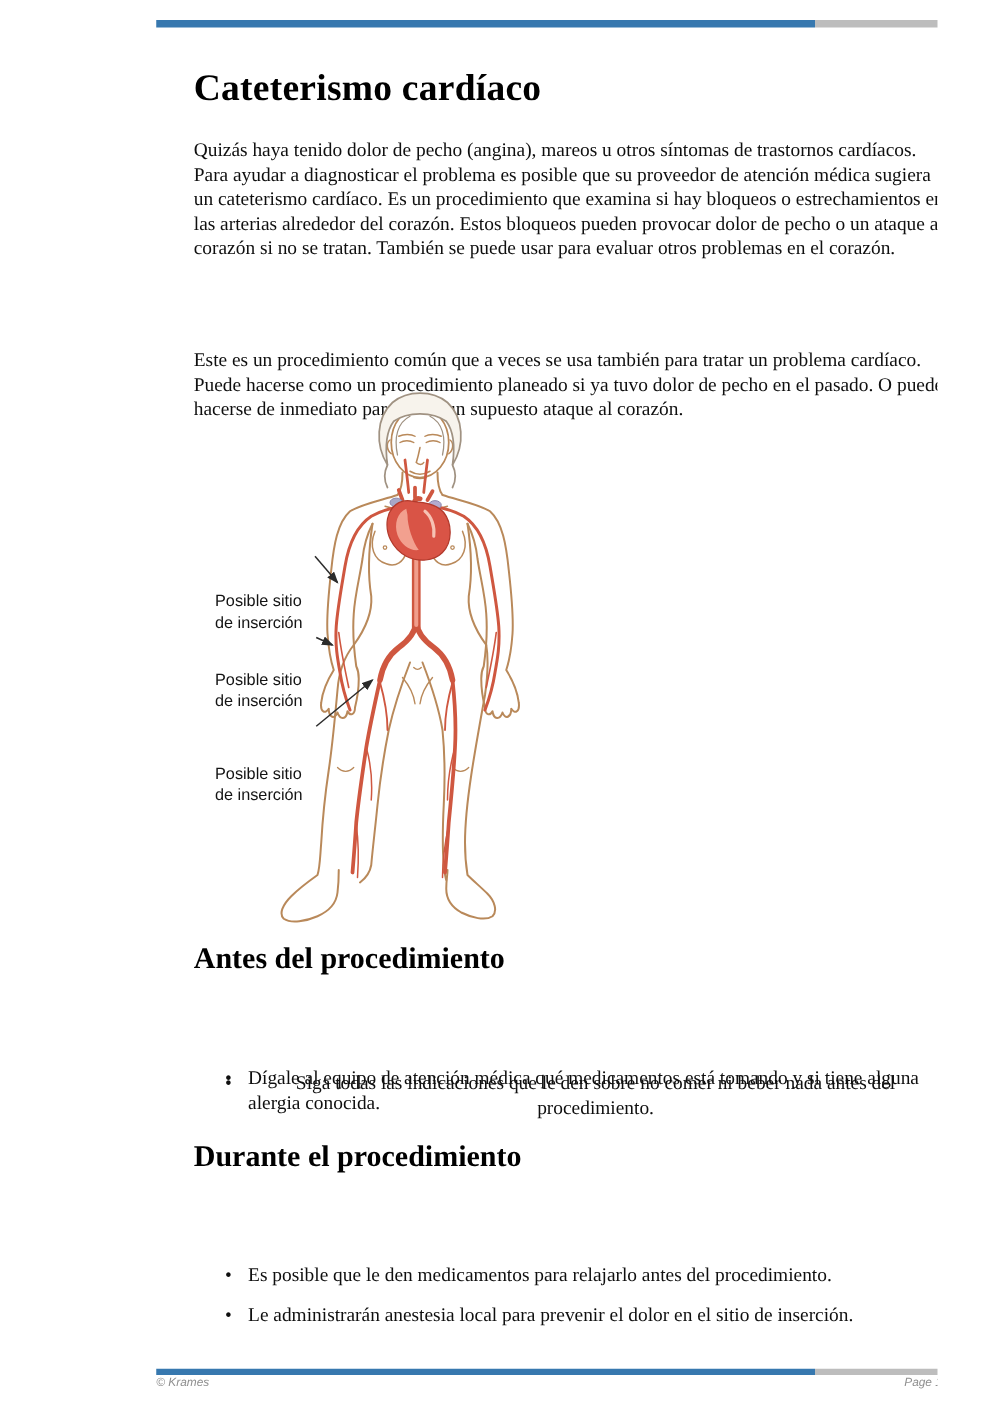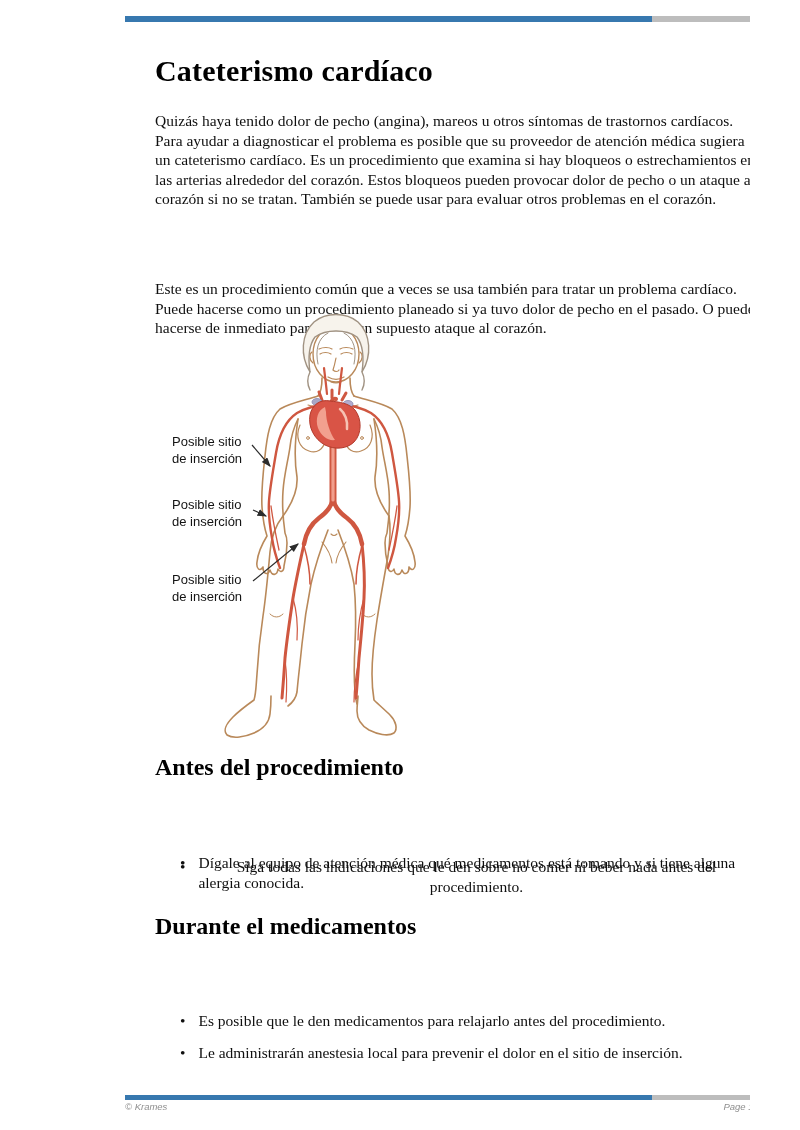--- a/index.html
+++ b/index.html
@@ -42,21 +42,21 @@
   .b-a1{top:805px;margin-top:48px;} .b-a2{top:857px;text-align:center;}
   .b-b1{top:958px;} .b-b2{top:1011px;} .b-b3{top:1043px;}
   
   .illustration{
     position:absolute;left:120px;top:308px;width:400px;height:440px;margin:0;
   }
   .illustration svg{position:absolute;left:0;top:0;}
   .fig-label{
     position:absolute;left:2px;width:80px;
     font-family:"Liberation Sans", sans-serif;
-    font-size:13px;line-height:16.5px;color:#141414;
+    font-size:13px;line-height:16.5px;color:#141414;margin-top:39px;
   }
   .lbl-1{top:126px;} .lbl-2{top:189px;} .lbl-3{top:264px;}
   
   .footer-row{
     position:absolute;left:75px;top:1101px;width:647px;
     display:flex;justify-content:space-between;
     font-family:"Liberation Sans", sans-serif;
     font-style:italic;font-size:9.5px;color:#8f8f8f;
   }
 </style>
@@ -173,21 +173,21 @@
   </figure>
 
   <h2 class="h2 h2-antes">Antes del procedimiento</h2>
   <div class="bullet b-a1">
       <span class="btxt">Dígale al equipo de atención médica qué medicamentos está tomando y si tiene alguna alergia conocida.</span>
     </div>
   <div class="bullet b-a2">
       <span class="btxt">Siga todas las indicaciones que le den sobre no comer ni beber nada antes del procedimiento.</span>
     </div>
 
-  <h2 class="h2 h2-durante">Durante el medicamentos</h2>
+  <h2 class="h2 h2-durante">Durante el procedimiento</h2>
   <div class="bullet b-b3">
       <span class="btxt">Le administrarán anestesia local para prevenir el dolor en el sitio de inserción.</span>
     </div>
   <div class="bullet b-b2">
       <span class="btxt">Es posible que le den medicamentos para relajarlo antes del procedimiento.</span>
     </div>
 
   <div class="accent-bar bottombar">
     <div class="seg-blue"></div>
     <div class="seg-gray"></div>

